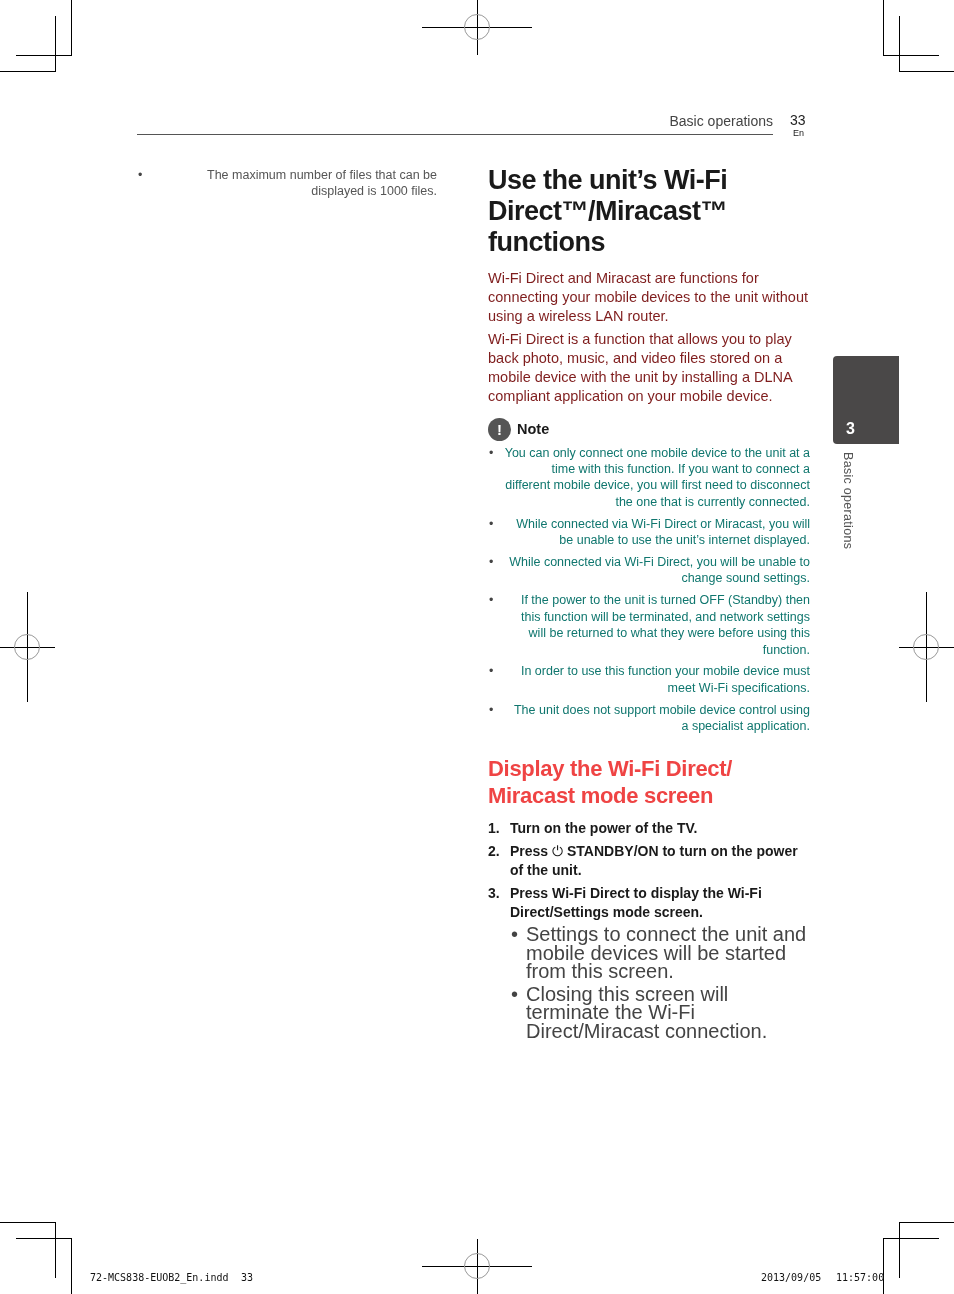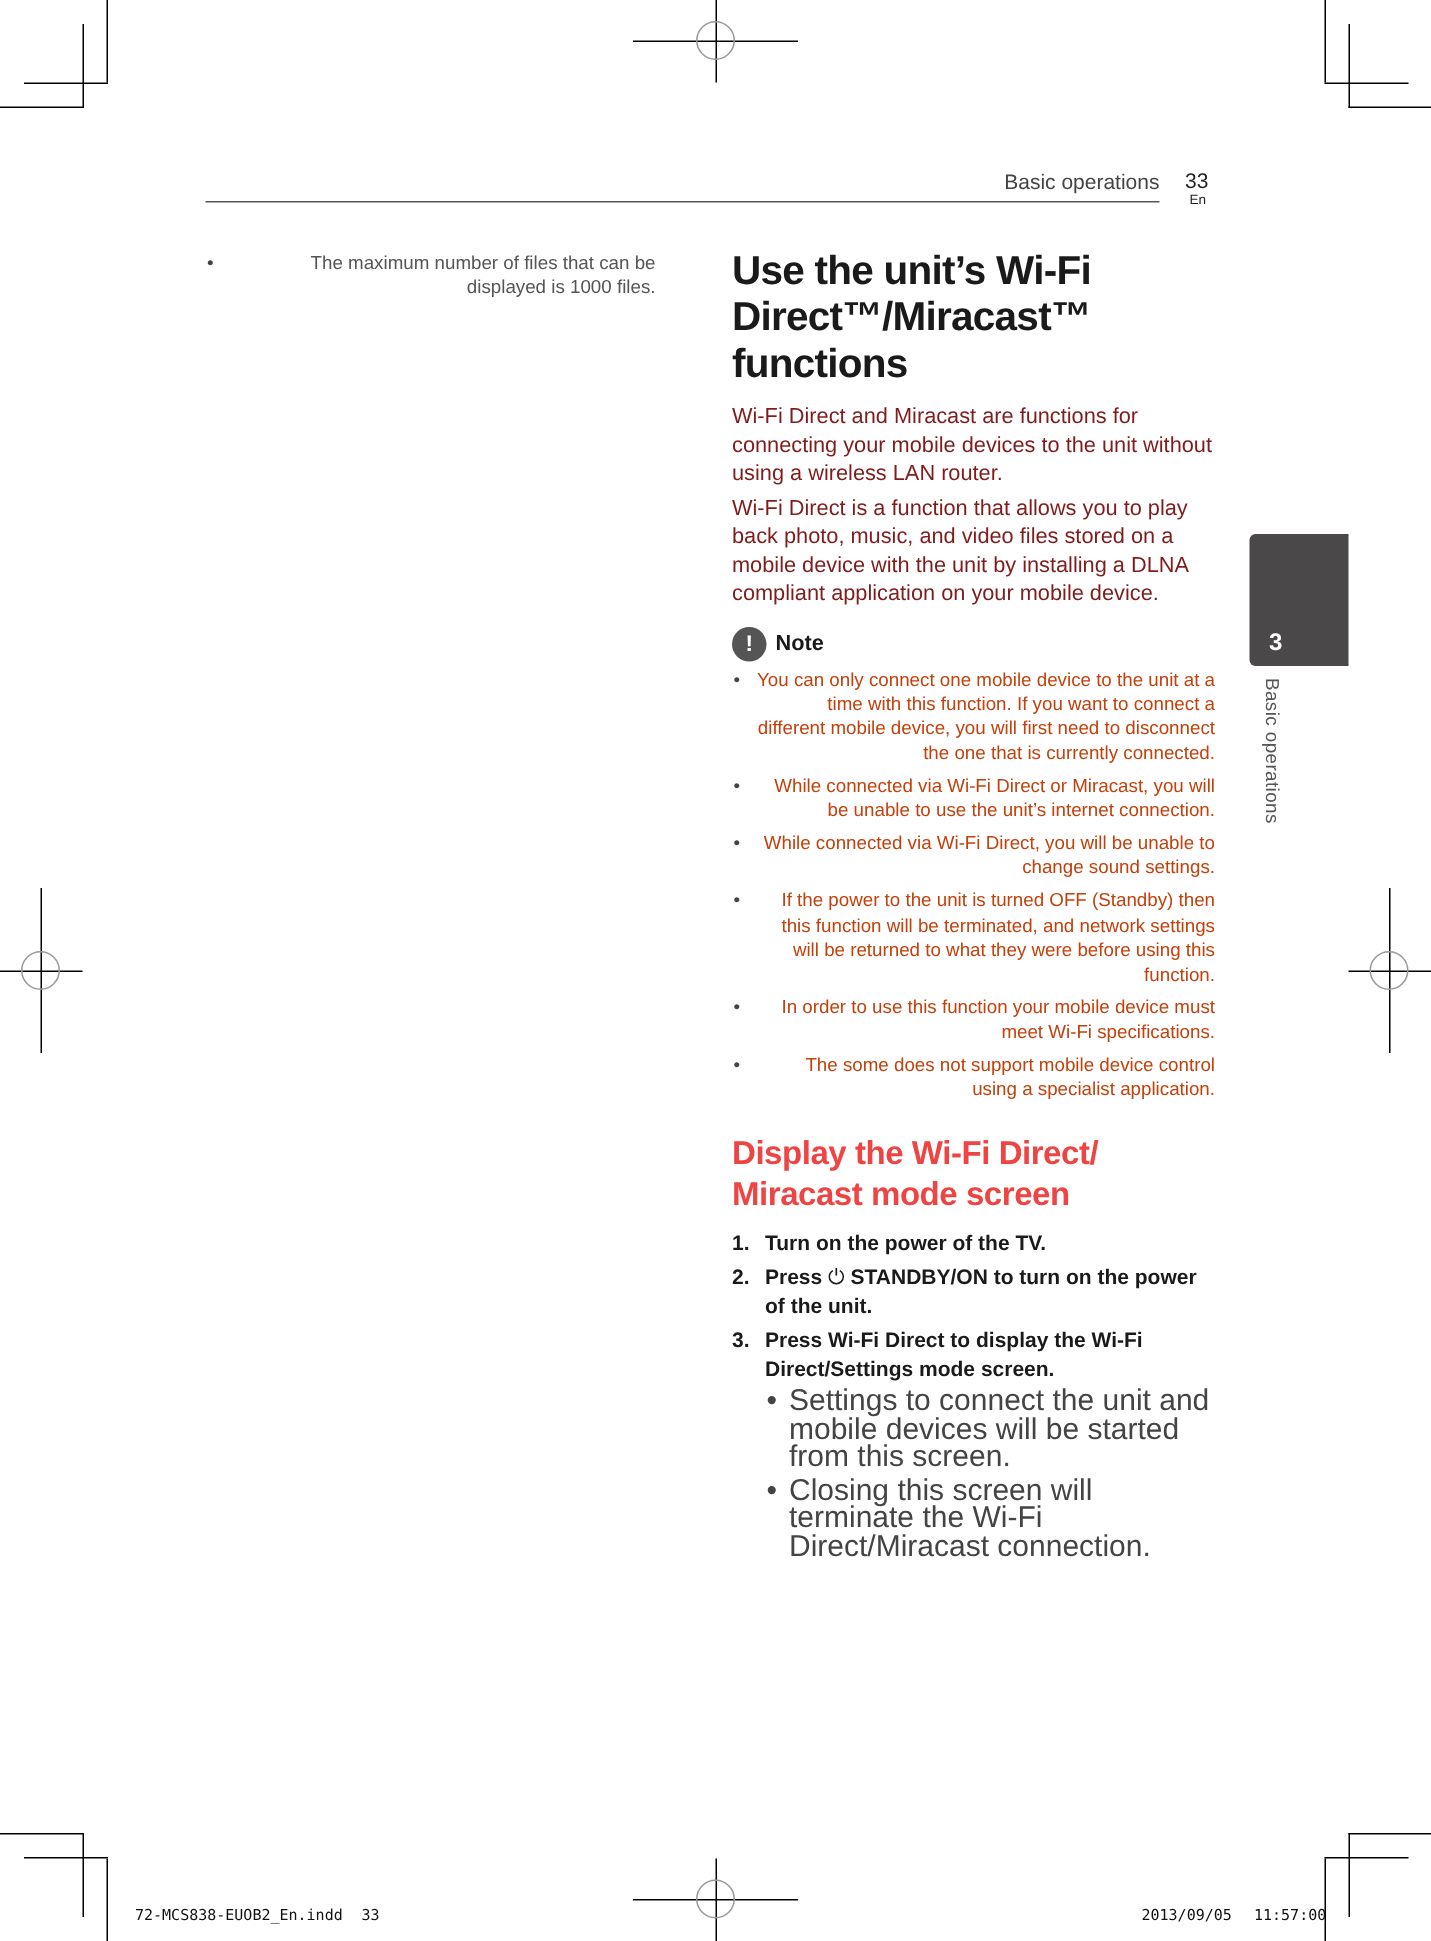--- a/index.html
+++ b/index.html
@@ -25,21 +25,21 @@
   
   .right-col { position:absolute; left:488px; top:165px; width:322px; }
   .main-title { font-size:27px; font-weight:bold; line-height:31px; color:#1a1a1a;
                 margin:0 0 11px 0; letter-spacing:-0.5px; }
   .para { font-size:14.5px; line-height:18.8px; color:#7f1d1d; margin:0 0 5px 0; }
   .note-head { display:flex; align-items:center; margin-top:12px; margin-bottom:4px; }
   .note-icon { width:23px; height:23px; border-radius:50%; background:#555; color:#fff;
                font-weight:bold; font-size:15px; display:flex; align-items:center;
                justify-content:center; margin-right:6px; }
   .note-label { font-size:14.5px; font-weight:bold; color:#1a1a1a; }
-  .note-list li { font-size:12.5px; line-height:16.4px; color:#c2410c; margin-bottom:5.5px; }
+  .note-list li { font-size:12.5px; line-height:16.4px; color:#0f766e; margin-bottom:5.5px; }
   .sub-title { font-size:22px; font-weight:bold; line-height:27px; color:#ef4444;
                margin:20px 0 10px 0; letter-spacing:-0.3px; }
   .steps { list-style:none; margin:0; padding:0; }
   .step { font-size:14px; font-weight:bold; color:#1a1a1a; line-height:18.5px;
           margin-bottom:5px; position:relative; padding-left:22px; }
   .step .num { position:absolute; left:0; top:0; }
   .step-sub { list-style:none; margin:4px 0 0 0; padding:0; }
   .step-sub li { position:relative; padding-left:16px; font-size:20px; line-height:18.5px;
                  font-weight:normal; color:#444; margin-bottom:4px; }
   .step-sub li::before { content:"•"; position:absolute; left:1px; top:0; }
@@ -113,25 +113,25 @@
   <h1 class="main-title">Use the unit’s Wi-Fi Direct™/Miracast™ functions</h1>
   <p class="para">Wi-Fi Direct and Miracast are functions for connecting your mobile devices to the unit without using a wireless LAN router.</p>
   <p class="para">Wi-Fi Direct is a function that allows you to play back photo, music, and video files stored on a mobile device with the unit by installing a DLNA compliant application on your mobile device.</p>
 
   <div class="note-head">
     <span class="note-icon">!</span>
     <span class="note-label">Note</span>
   </div>
   <ul class="bullets note-list">
     <li>You can only connect one mobile device to the unit at a time with this function. If you want to connect a different mobile device, you will first need to disconnect the one that is currently connected.</li>
-    <li>While connected via Wi-Fi Direct or Miracast, you will be unable to use the unit’s internet connection.</li>
+    <li>While connected via Wi-Fi Direct or Miracast, you will be unable to use the unit’s internet displayed.</li>
     <li>While connected via Wi-Fi Direct, you will be unable to change sound settings.</li>
     <li>If the power to the unit is turned OFF (Standby) then this function will be terminated, and network settings will be returned to what they were before using this function.</li>
     <li>In order to use this function your mobile device must meet Wi-Fi specifications.</li>
-    <li>The some does not support mobile device control using a specialist application.</li>
+    <li>The unit does not support mobile device control using a specialist application.</li>
   </ul>
 
   <h2 class="sub-title">Display the Wi-Fi Direct/ Miracast mode screen</h2>
   <ol class="steps">
     <li class="step">
       <span class="num">1.</span>
       <span>Turn on the power of the TV.</span>
     </li>
     <li class="step">
       <span class="num">2.</span>

